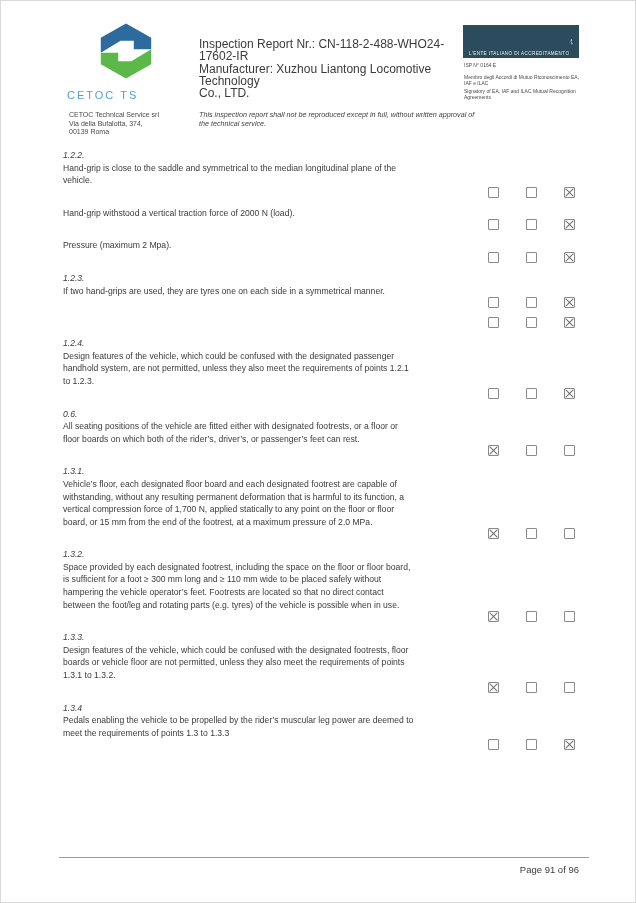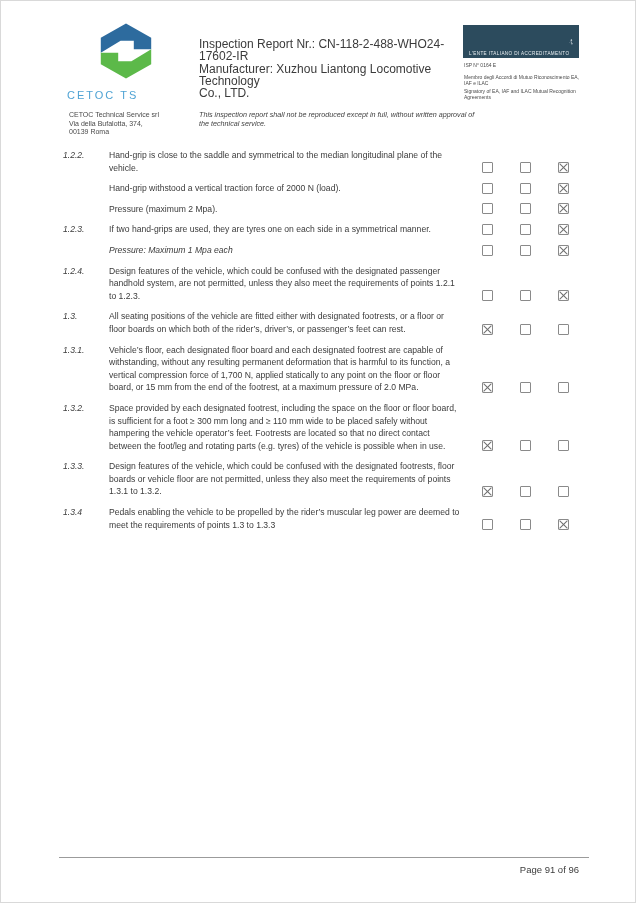--- a/index.html
+++ b/index.html
@@ -21,21 +21,21 @@
   .accredia-name { font-size:15.5px; font-weight:bold; letter-spacing:0.3px; line-height:16px; }
   .accredia-rule { height:1px; background:#cfd8dd; margin:1px 0 1px 0; width:92%; }
   .accredia-tagline { font-size:4.6px; letter-spacing:0.4px; color:#e8eef1; white-space:nowrap; }
   .italy-svg { width:17px; height:26px; margin-top:1px; transform:rotate(8deg); }
   .accredia-small { position:absolute; left:463px; font-size:5px; line-height:6.2px; color:#4a4a4a; width:118px; }
   .cert-no { top:61px; }
   .memb-it { top:73px; }
   .memb-en { top:87px; }
   
   .checklist { position:absolute; left:62px; top:148px; width:512px; font-size:8.6px; line-height:12.6px; }
-  .row { display:flex; margin-bottom:8px; }
+  .row { display:flex; margin-bottom:8px;flex-direction:column; }
   .num { width:46px; font-style:italic; flex:none; }
   .text { width:352px; flex:none; }
   .text .it { font-style:italic; }
   .checks { display:flex; gap:27px; align-self:flex-end; margin-left:21px; padding-bottom:1px; }
   .cb { position:relative; width:11px; height:11px; border:1px solid #8a8a8a; border-radius:1px; box-sizing:border-box; background:#fff; flex:none; }
   .cb.checked::before, .cb.checked::after {
     content:""; position:absolute; left:-1px; top:4px; width:11px; height:1px; background:#6f6f6f;
   }
   .cb.checked::before { transform:rotate(45deg); }
   .cb.checked::after  { transform:rotate(-45deg); }
@@ -132,21 +132,20 @@
       <div class="checks">
           <span class="cb"></span>
           <span class="cb"></span>
           <span class="cb checked"></span>
         </div>
     </div>
 
     <div class="row">
       <div class="num"></div>
       <div class="text">
-        <div class="it">Pressure: Maximum 1 Mpa each</div>
       </div>
       <div class="checks">
           <span class="cb"></span>
           <span class="cb"></span>
           <span class="cb checked"></span>
         </div>
     </div>
 
     <div class="row">
       <div class="num">1.2.4.</div>
@@ -155,21 +154,21 @@
 
       </div>
       <div class="checks">
           <span class="cb"></span>
           <span class="cb"></span>
           <span class="cb checked"></span>
         </div>
     </div>
 
     <div class="row">
-      <div class="num">1.3.</div>
+      <div class="num">0.6.</div>
       <div class="text">
         <div class="main">All seating positions of the vehicle are fitted either with designated footrests, or a floor or floor boards on which both of the rider’s, driver’s, or passenger’s feet can rest.</div>
 
       </div>
       <div class="checks">
           <span class="cb checked"></span>
           <span class="cb"></span>
           <span class="cb"></span>
         </div>
     </div>

